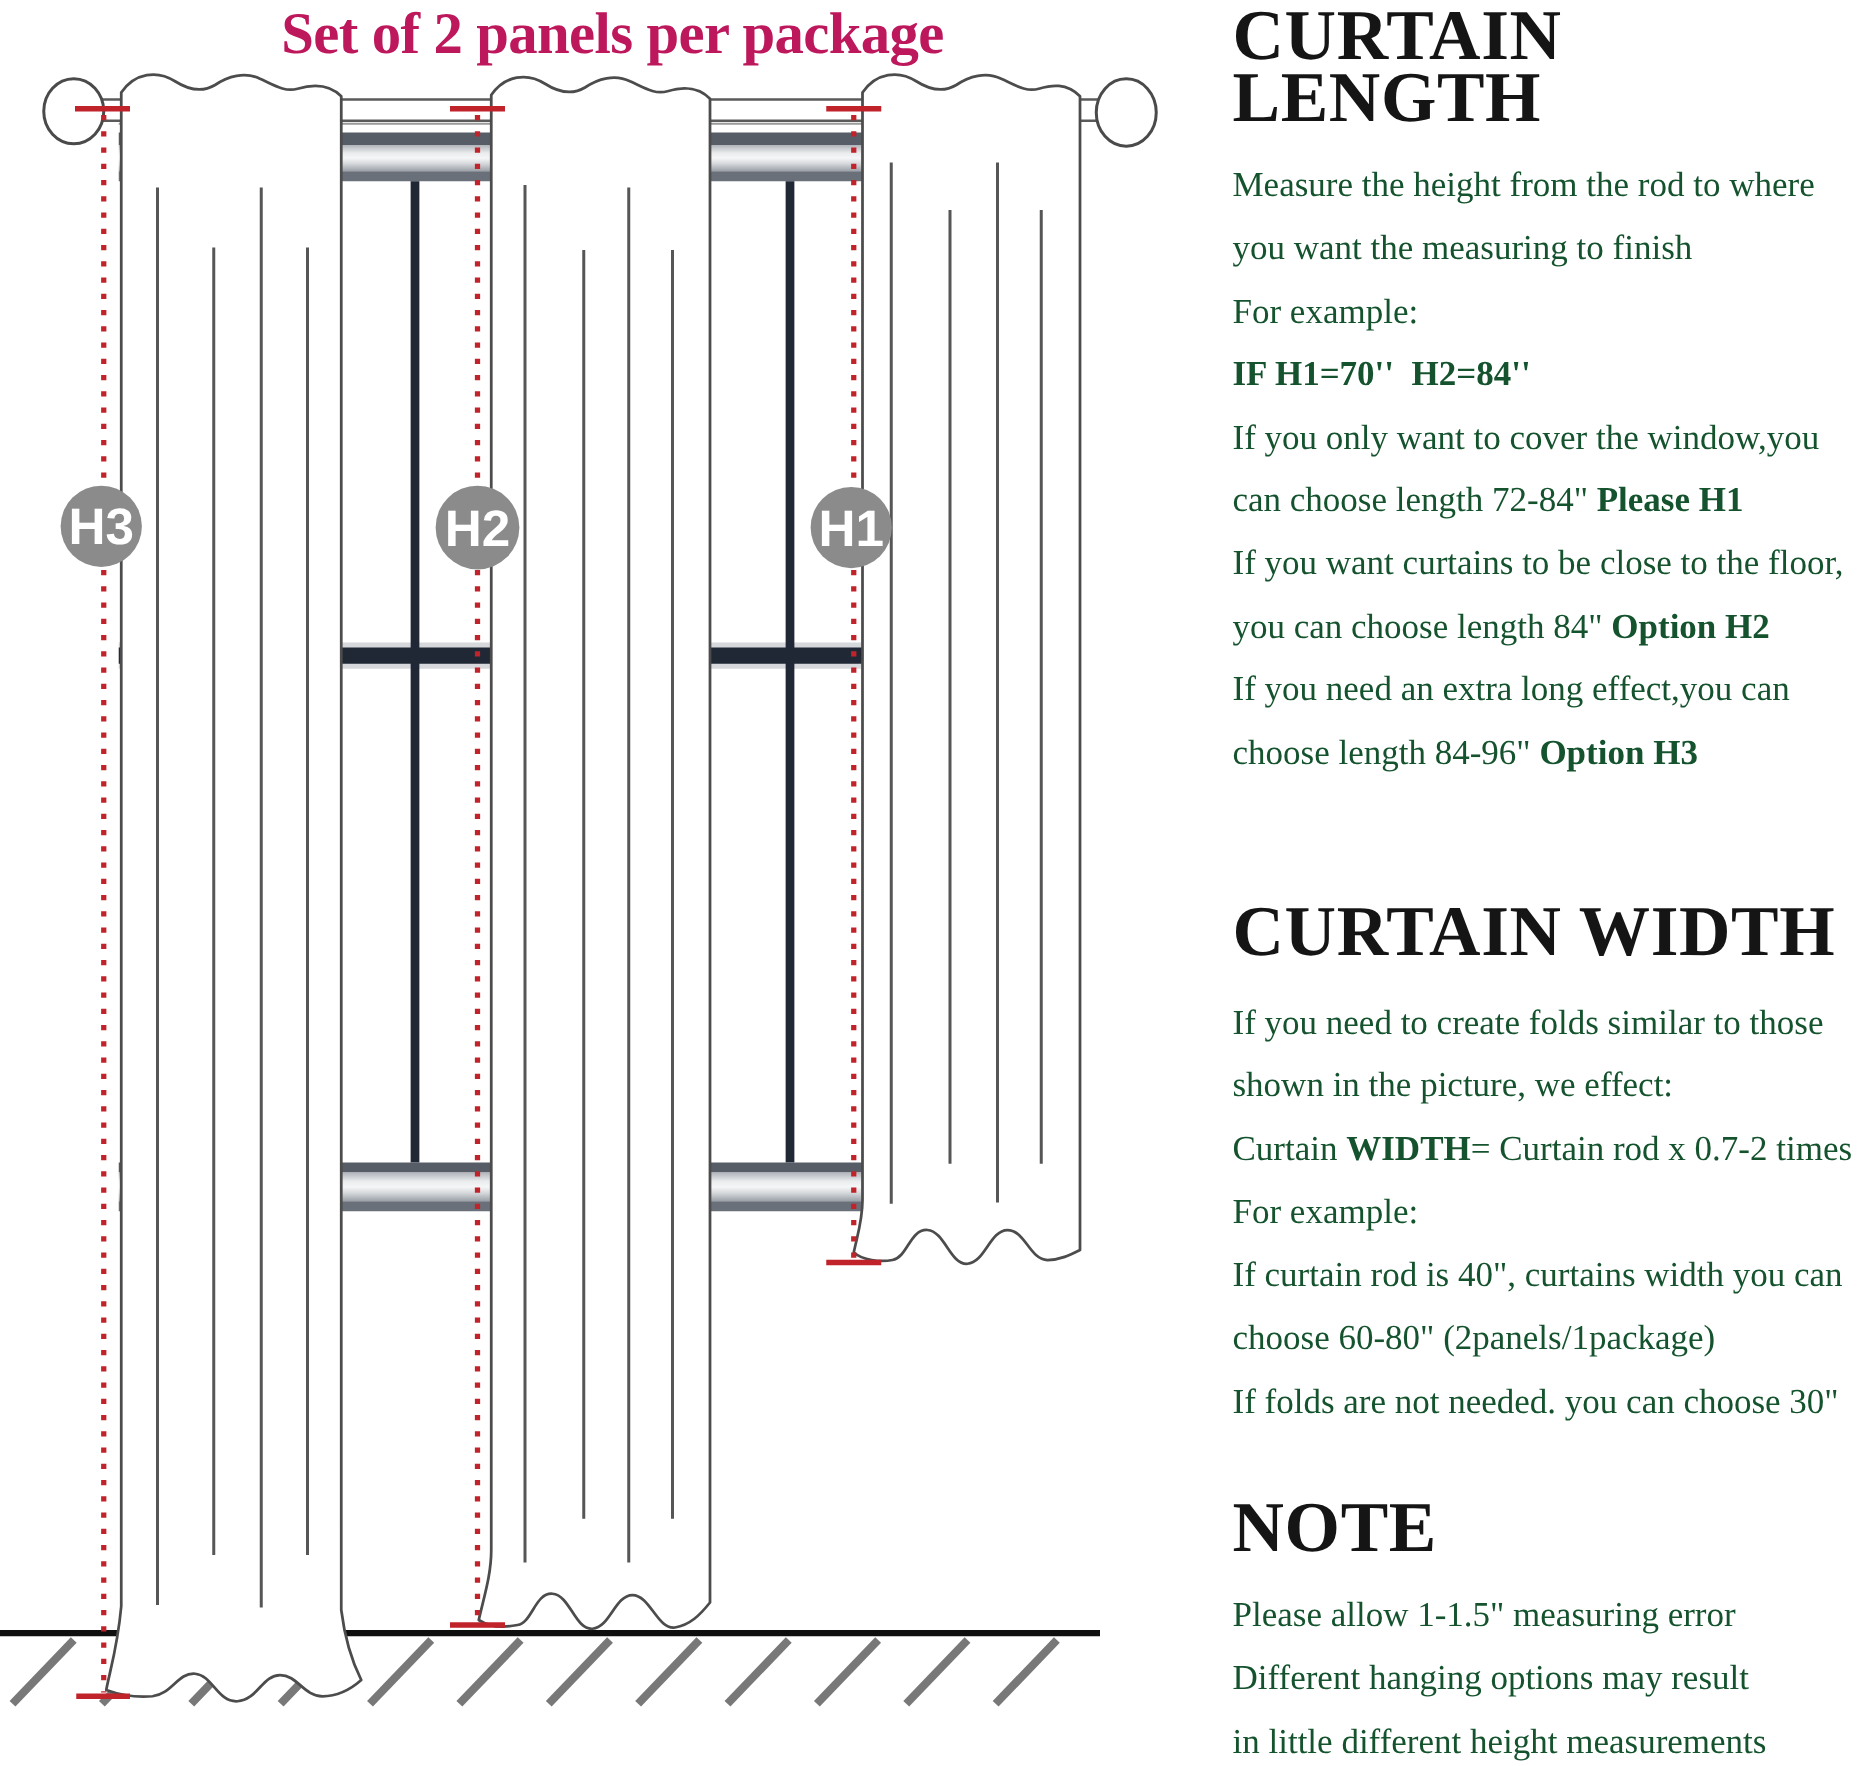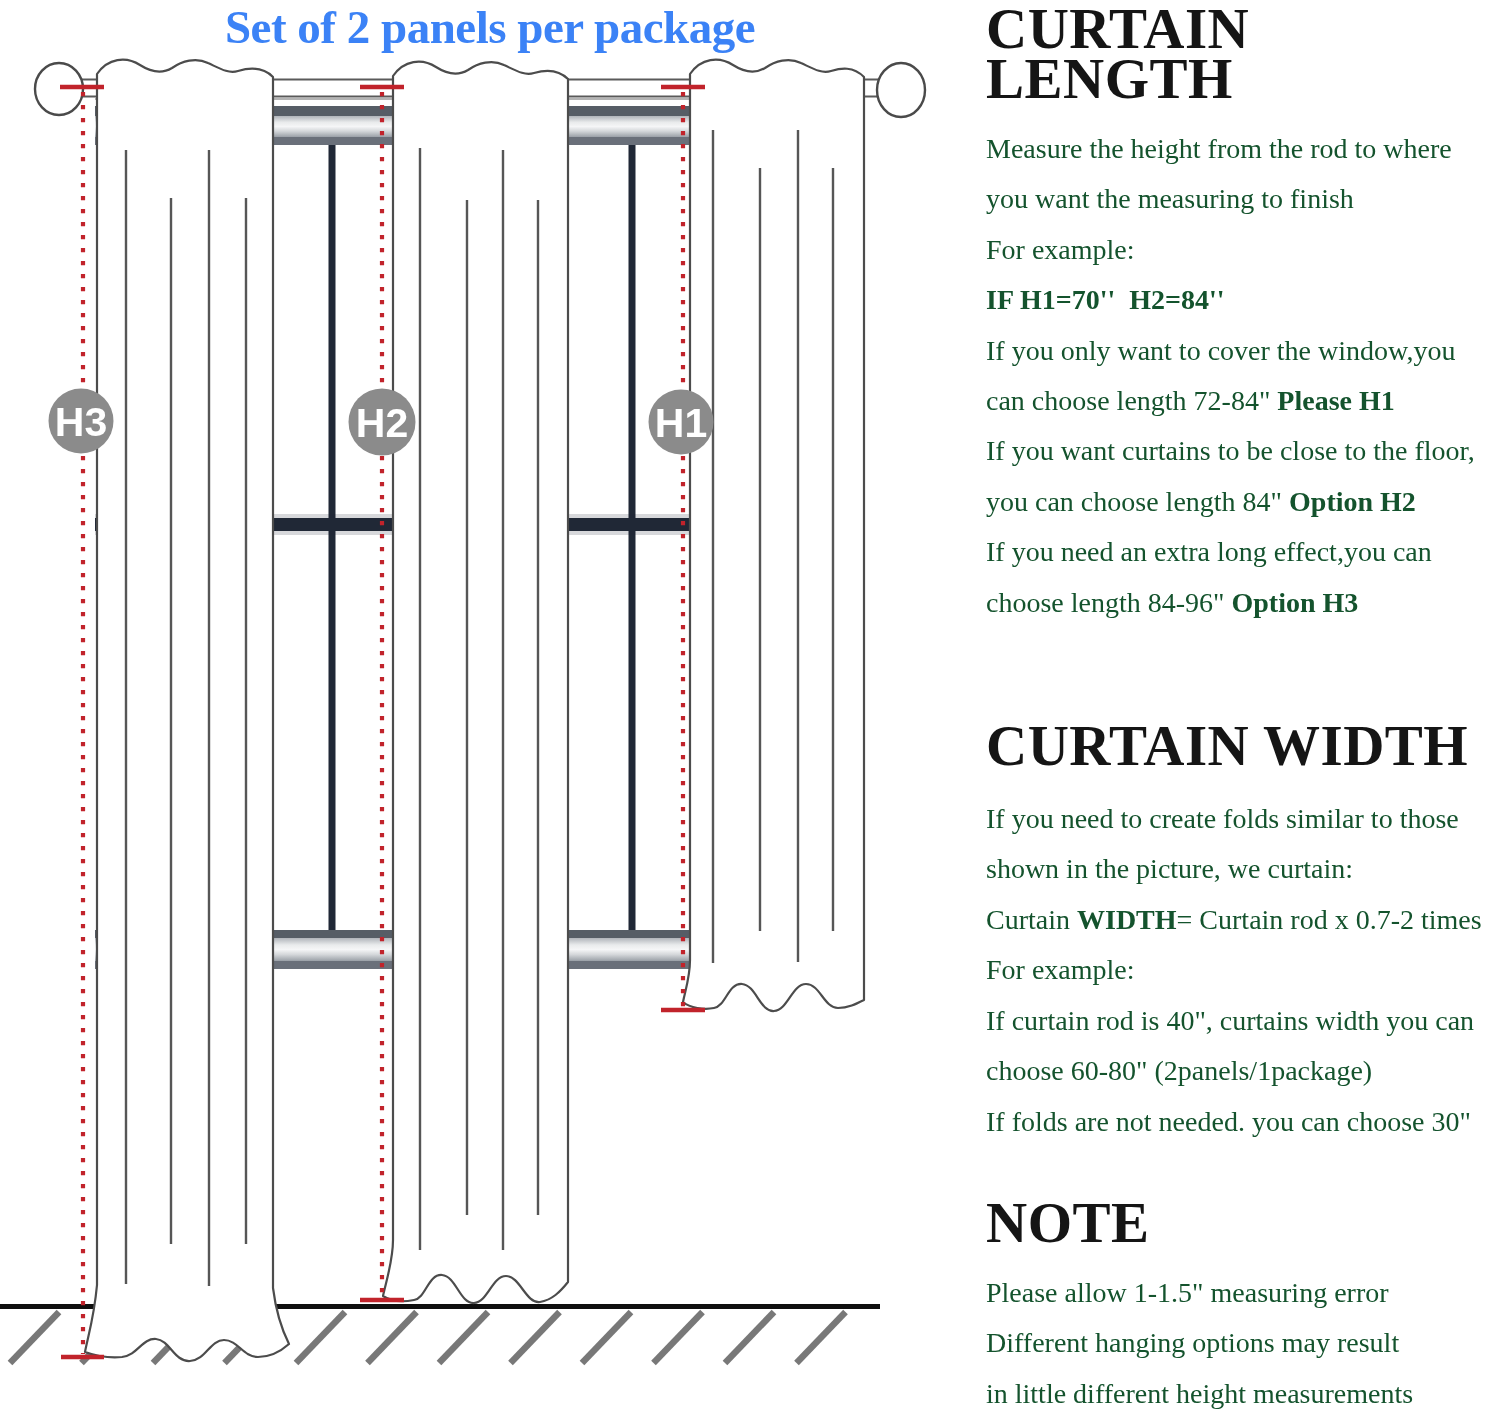--- a/index.html
+++ b/index.html
@@ -22,21 +22,21 @@
   .bodyblock.b2{margin-top:23px;}
   .bodyblock.b3{margin-top:20px;}
   .bodyblock b{font-weight:bold;}
 
   svg text.badge{font-family:"Liberation Sans",sans-serif;font-weight:bold;
                  font-size:41px;fill:#ffffff;}
 </style>
 </head>
 <body>
 
-<div class="title" style="color:#3b82f6">Set of 2 panels per package</div>
+<div class="title" style="color:#be185d">Set of 2 panels per package</div>
 
 <svg class="diagram" viewBox="0 0 980 1413">
   <defs>
     <linearGradient id="metal" x1="0" y1="0" x2="0" y2="1">
       <stop offset="0" stop-color="#b0b4ba"></stop>
       <stop offset="0.3" stop-color="#e9ebec"></stop>
       <stop offset="0.5" stop-color="#f5f6f7"></stop>
       <stop offset="0.72" stop-color="#d4d7da"></stop>
       <stop offset="1" stop-color="#9aa0a7"></stop>
     </linearGradient>
@@ -186,21 +186,21 @@
     <div><span>can choose length 72-84" </span><b>Please H1</b></div>
     <div><span>If you want curtains to be close to the floor,</span></div>
     <div><span>you can choose length 84" </span><b>Option H2</b></div>
     <div><span>If you need an extra long effect,you can</span></div>
     <div><span>choose length 84-96" </span><b>Option H3</b></div>
   </div>
 
   <h2 class="rc-h h2">CURTAIN WIDTH</h2>
   <div class="bodyblock b2">
     <div><span>If you need to create folds similar to those</span></div>
-    <div><span>shown in the picture, we curtain:</span></div>
+    <div><span>shown in the picture, we effect:</span></div>
     <div><span>Curtain </span><b>WIDTH</b><span>= Curtain rod x 0.7-2 times</span></div>
     <div><span>For example:</span></div>
     <div><span>If curtain rod is 40", curtains width you can</span></div>
     <div><span>choose 60-80" (2panels/1package)</span></div>
     <div><span>If folds are not needed. you can choose 30"</span></div>
   </div>
 
   <h2 class="rc-h h3">NOTE</h2>
   <div class="bodyblock b3">
     <div><span>Please allow 1-1.5" measuring error</span></div>

